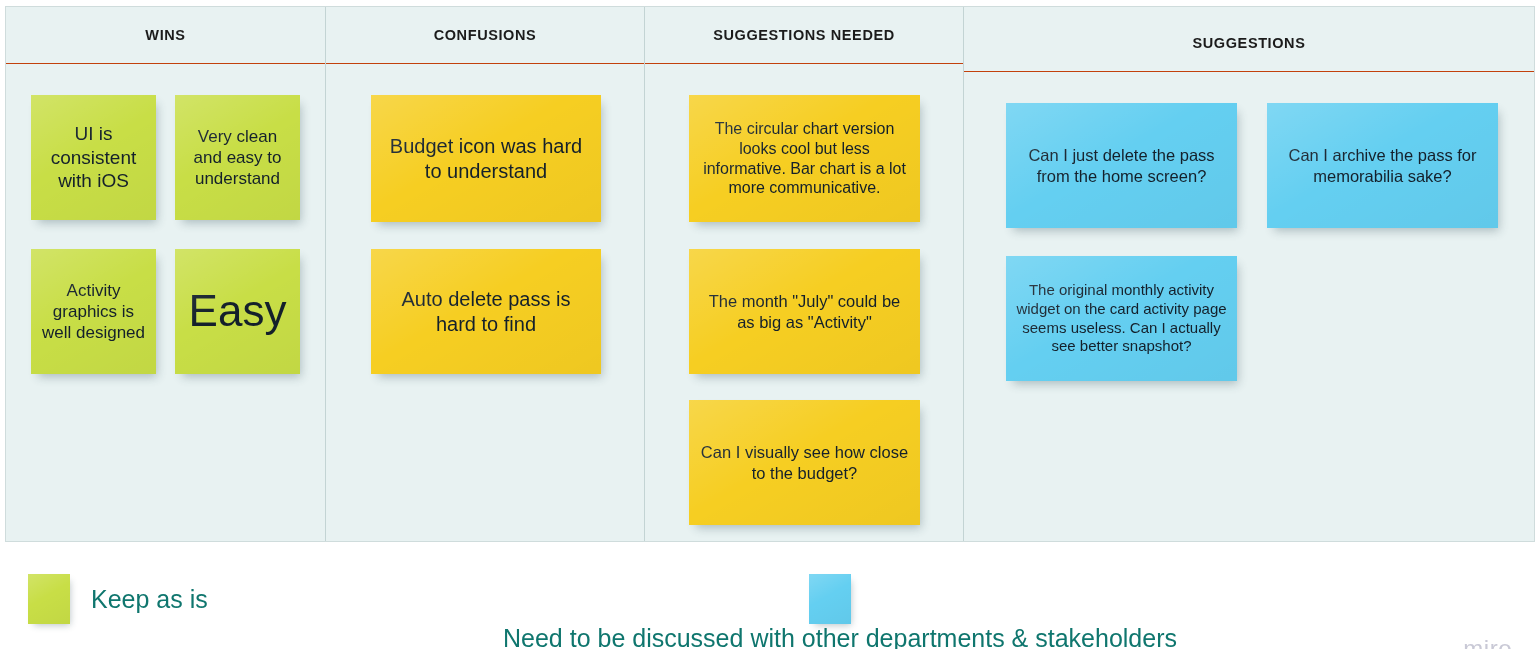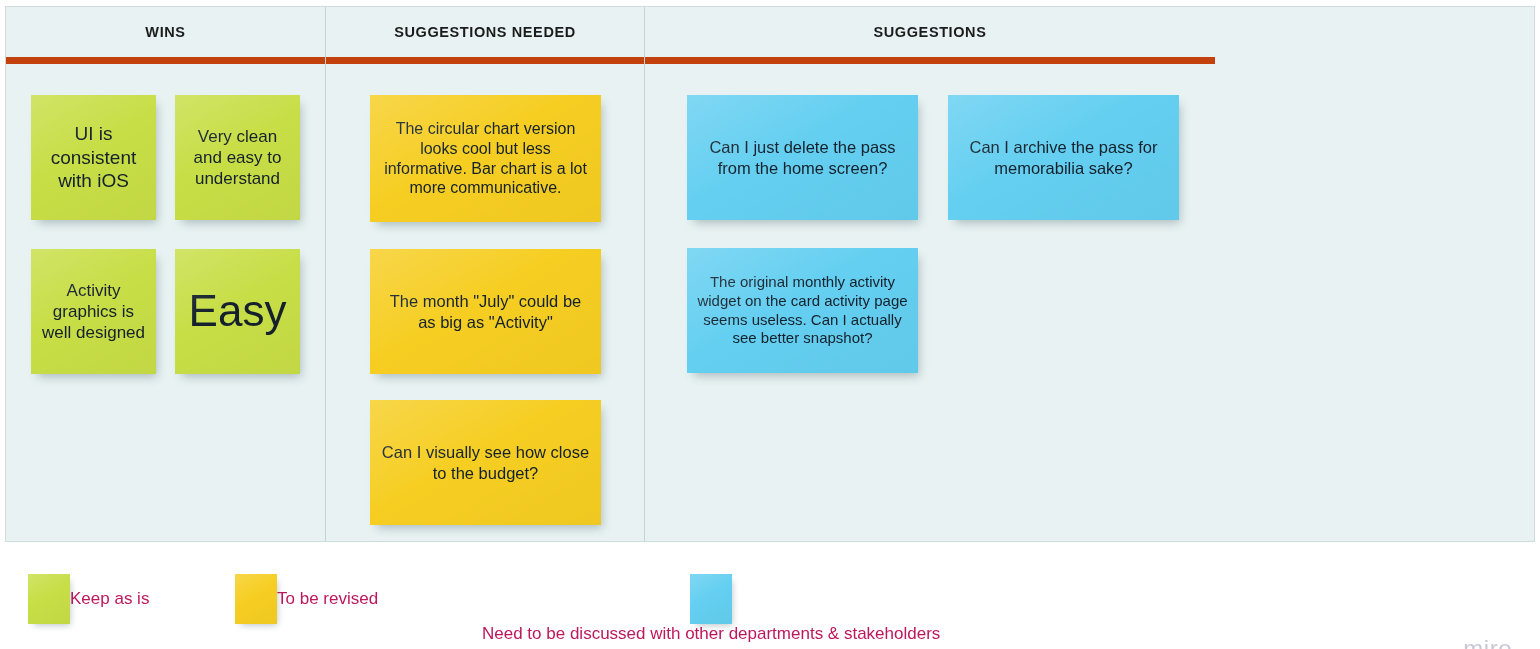--- a/index.html
+++ b/index.html
@@ -27,31 +27,31 @@
     box-sizing: border-box;
     display: flex;
   }
   .column {
     position: relative;
     box-sizing: border-box;
     border-right: 1px solid #c3d4d4;
     display: flex;
     flex-direction: column;
   }
-  .column:last-child { border-right: none; }
+  .column:last-child { border-right: none; margin-top: 8px; }
 
   .col-wins        { width: 320px; }
   .col-confusions  { width: 319px; }
   .col-adjustment  { width: 319px; }
   .col-suggestions { width: 570px; }
 
   .col-header {
     height: 57px;
     min-height: 57px;
-    border-bottom: 7px solid #c2410c;
+    border-bottom: 1px solid #c2410c;
     display: flex;
     align-items: center;
     justify-content: center;
     box-sizing: border-box;
   }
   .col-header-label {
     font-size: 14.5px;
     font-weight: bold;
     letter-spacing: 0.6px;
     color: #1b1b1b;
@@ -114,22 +114,23 @@
   .legend-swatch::after {
     content: "";
     position: absolute;
     left: 0; top: 0; right: 0; bottom: 0;
     background: linear-gradient(150deg, rgba(255,255,255,0.18) 0%, rgba(255,255,255,0.0) 45%, rgba(0,0,0,0.03) 100%);
   }
   .legend-swatch.green  { background: #c8de46; }
   .legend-swatch.yellow { background: #f6ce22; }
   .legend-swatch.blue   { background: #64cff1; }
   .legend-label {
-    font-size: 17px;
-    color: #be185d;
+    margin-left: 21px;
+    font-size: 25px;
+    color: #0f766e;
     white-space: nowrap;
   }
 
   .miro-mark {
     position: absolute;
     right: 28px;
     top: 43px;
     font-size: 24px;
     letter-spacing: 0.5px;
     color: #c9c9d6;
@@ -154,20 +155,33 @@
       </div>
       <div class="note green" style="left:25px; top:185px; width:125px; height:125px; font-size:17px;">
         <span class="note-text">Activity graphics is well designed</span>
       </div>
       <div class="note green" style="left:169px; top:185px; width:125px; height:125px; font-size:44px;">
         <span class="note-text">Easy</span>
       </div>
     </div>
   </div>
 
+  <div class="column col-confusions">
+    <div class="col-header">
+      <span class="col-header-label">CONFUSIONS</span>
+    </div>
+    <div class="col-body">
+      <div class="note yellow" style="left:45px; top:31px; width:230px; height:127px; font-size:20px;">
+        <span class="note-text">Budget icon was hard to understand</span>
+      </div>
+      <div class="note yellow" style="left:45px; top:185px; width:230px; height:125px; font-size:20px;">
+        <span class="note-text">Auto delete pass is hard to find</span>
+      </div>
+    </div>
+  </div>
 
   <div class="column col-adjustment">
     <div class="col-header">
       <span class="col-header-label">SUGGESTIONS NEEDED</span>
     </div>
     <div class="col-body">
       <div class="note yellow" style="left:44px; top:31px; width:231px; height:127px; font-size:16px;">
         <span class="note-text">The circular chart version looks cool but less informative. Bar chart is a lot more communicative.</span>
       </div>
       <div class="note yellow" style="left:44px; top:185px; width:231px; height:125px; font-size:16.5px;">
@@ -198,24 +212,20 @@
 
 </div>
 
 <div class="legend">
 
   <div class="legend-item" style="left:28px; top:22px;">
     <span class="legend-swatch green"></span>
     <span class="legend-label">Keep as is</span>
   </div>
 
-  <div class="legend-item" style="left:235px; top:22px;">
-    <span class="legend-swatch yellow"></span>
-    <span class="legend-label">To be revised</span>
-  </div>
 
   <div class="legend-item" style="left:482px; top:22px;flex-direction:column;">
     <span class="legend-swatch blue"></span>
     <span class="legend-label">Need to be discussed with other departments &amp; stakeholders</span>
   </div>
 
   <div class="miro-mark">miro</div>
 </div>
 
 </body></html>

